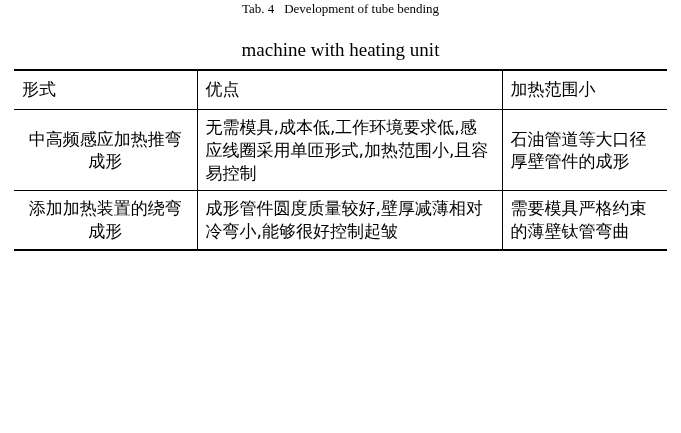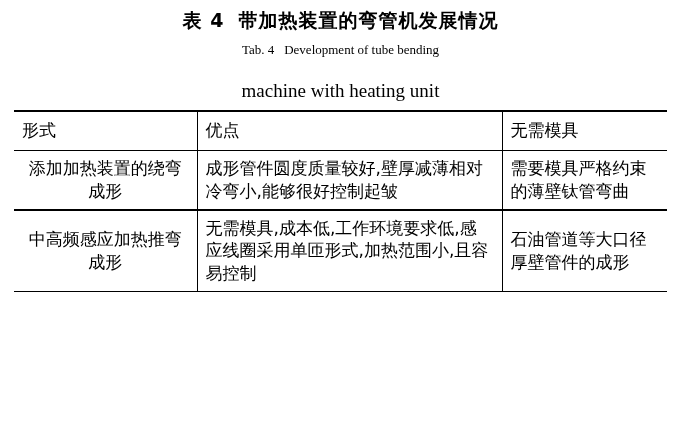--- a/index.html
+++ b/index.html
@@ -96,49 +96,46 @@
   td.c2 {
     text-align: left;
   }
 </style>
 </head>
 <body>
 
 <div class="page">
 
   <div class="caption">
-    <div class="caption-cn">
-      <span class="tabnum">表 4</span><span>带加热装置的弯管机发展情况</span>
-    </div>
     <div class="caption-en">
       <span class="enlabel">Tab. 4</span><span>Development of tube bending</span>
     </div>
     <div class="caption-en-line2">
       <span>machine with heating unit</span>
     </div>
   </div>
 
   <table class="data">
     <colgroup>
       <col class="c0">
       <col class="c1">
       <col class="c2">
     </colgroup>
     <tbody>
       <tr class="head">
         <td class="c0">形式</td>
         <td class="c1 vsep">优点</td>
-        <td class="c2 vsep">无需模具</td>
+        <td class="c2 vsep">加热范围小</td>
+      </tr>
+      <tr class="body">
+        <td class="c0">中高频感应加热推弯成形</td>
+        <td class="c1 vsep">无需模具,成本低,工作环境要求低,感应线圈采用单匝形式,加热范围小,且容易控制</td>
+        <td class="c2 vsep">石油管道等大口径厚壁管件的成形</td>
       </tr>
       <tr class="body last">
         <td class="c0">添加加热装置的绕弯成形</td>
         <td class="c1 vsep">成形管件圆度质量较好,壁厚减薄相对冷弯小,能够很好控制起皱</td>
         <td class="c2 vsep">需要模具严格约束的薄壁钛管弯曲</td>
-      </tr>
-      <tr class="body">
-        <td class="c0">中高频感应加热推弯成形</td>
-        <td class="c1 vsep">无需模具,成本低,工作环境要求低,感应线圈采用单匝形式,加热范围小,且容易控制</td>
-        <td class="c2 vsep">石油管道等大口径厚壁管件的成形</td>
       </tr>
     </tbody>
   </table>
 
 </div>
 
 </body></html>

